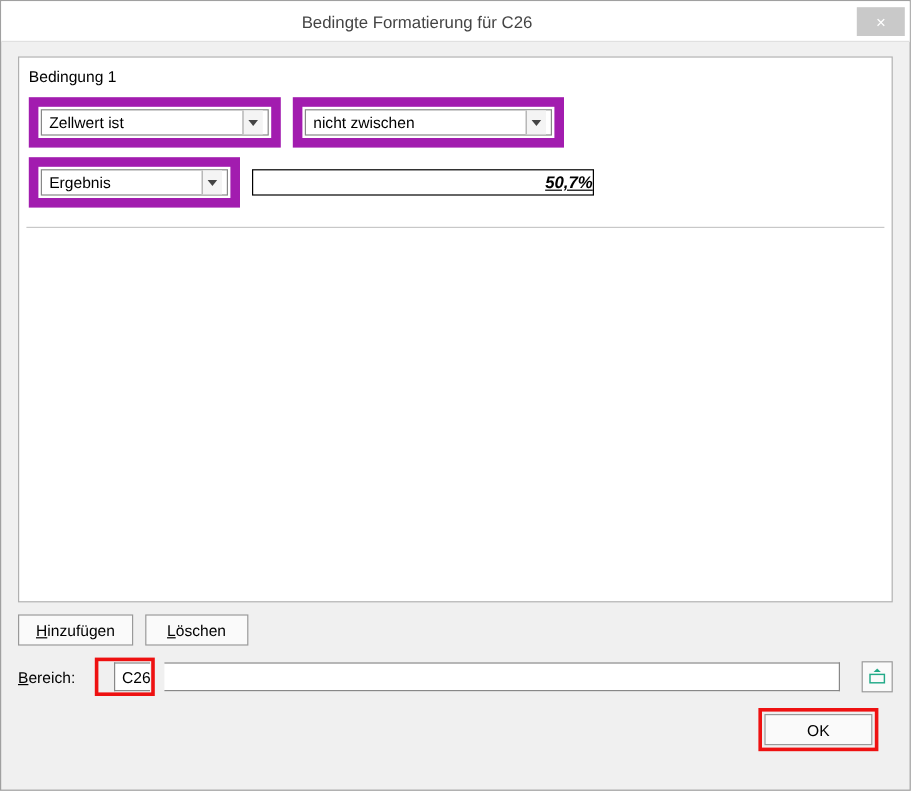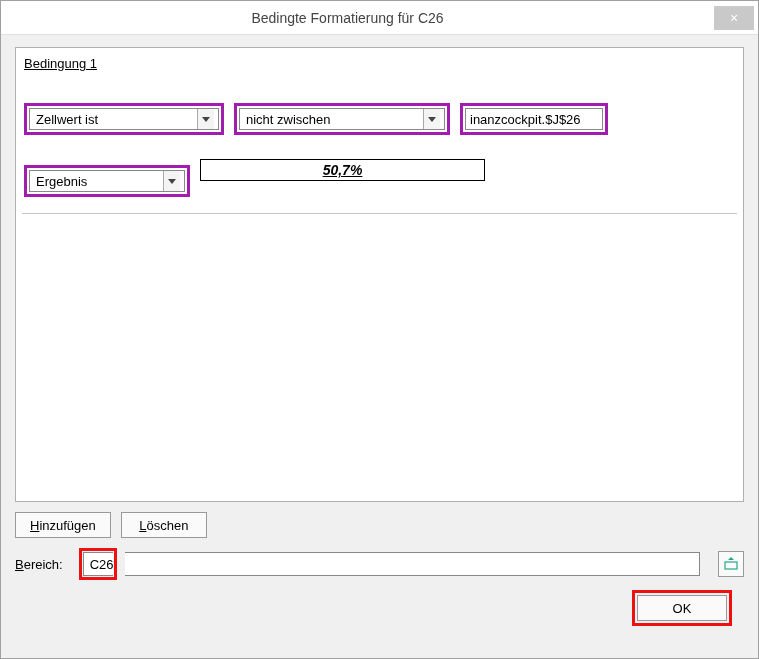--- a/index.html
+++ b/index.html
@@ -56,34 +56,32 @@
   .panel {
     border: 1px solid #b0b0b0;
     background: #fff;
     padding: 6px 6px 6px 6px;
     height: 455px;
     overflow: hidden;
   }
   .condition-header {
     padding: 2px 0 6px 2px;
     font-size: 13px;
-    text-decoration: underline;
   }
   .row {
     display: flex;
     align-items: center;
     gap: 10px;
     padding: 4px 2px;
   }
   .hl {
-    border: 3px solid #a21caf;
+    border: 8px solid #a21caf;
     padding: 2px;
     display: inline-flex;
     align-items: center;
-    margin-top: 22px;
   }
   .select {
     height: 22px;
     border: 1px solid #888;
     background: #fff;
     display: flex;
     align-items: center;
     padding: 0 4px 0 6px;
     font-size: 13px;
     cursor: pointer;
@@ -121,21 +119,21 @@
     font-size: 13px;
     padding-left: 6px;
   }
   .preview-box {
     width: 285px;
     height: 22px;
     border: 1px solid #000;
     background: #fff;
     display: flex;
     align-items: center;
-    justify-content: center;
+    justify-content: flex-end;
     font-style: italic;
     font-weight: bold;
     text-decoration: underline;
     font-size: 14px;
   }
   .condition-divider {
     border-top: 1px solid #c8c8c8;
     margin-top: 12px;
   }
   .btnbar {
@@ -163,20 +161,21 @@
   }
   .range-input {
     flex: 1;
     height: 24px;
     border: 1px solid #888;
     background: #fff;
     padding: 0 6px;
     font-size: 13px;
     display: flex;
     align-items: center;
+    margin-left: 12px;
   }
   .range-pick {
     width: 26px;
     height: 26px;
     border: 1px solid #999;
     background: #fafafa;
     display: flex;
     align-items: center;
     justify-content: center;
     cursor: pointer;
@@ -214,25 +213,20 @@
             <span>Zellwert ist</span>
             <span class="arrow"></span>
           </div>
         </span>
         <span class="hl">
           <div class="select" style="width:206px">
             <span>nicht zwischen</span>
             <span class="arrow"></span>
           </div>
         </span>
-        <span class="hl">
-          <div class="txt-input" style="width:138px">
-            <span>inanzcockpit.$J$26</span>
-          </div>
-        </span>
       </div>
 
       <div class="row">
         <span class="hl">
           <div class="select" style="width:156px">
             <span>Ergebnis</span>
             <span class="arrow"></span>
           </div>
         </span>
         <div class="preview-box">

